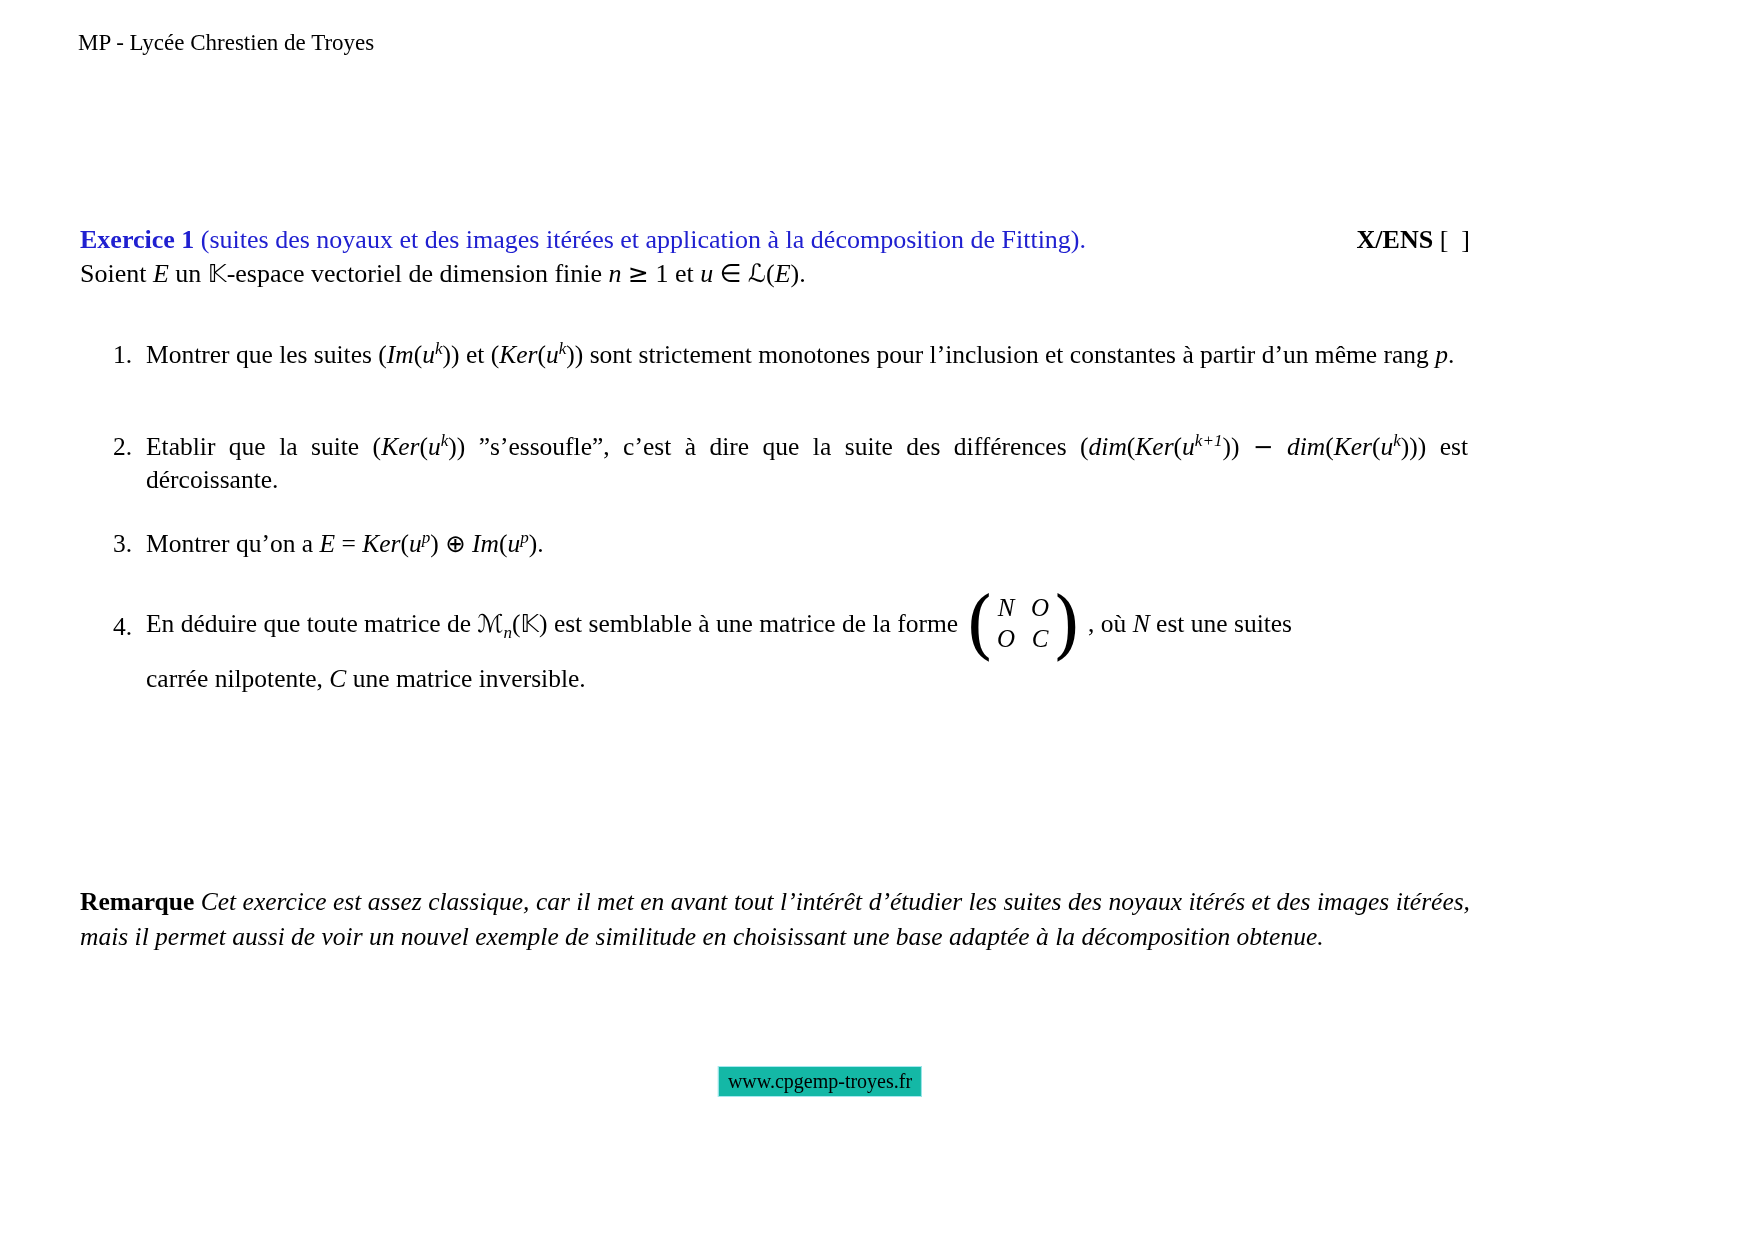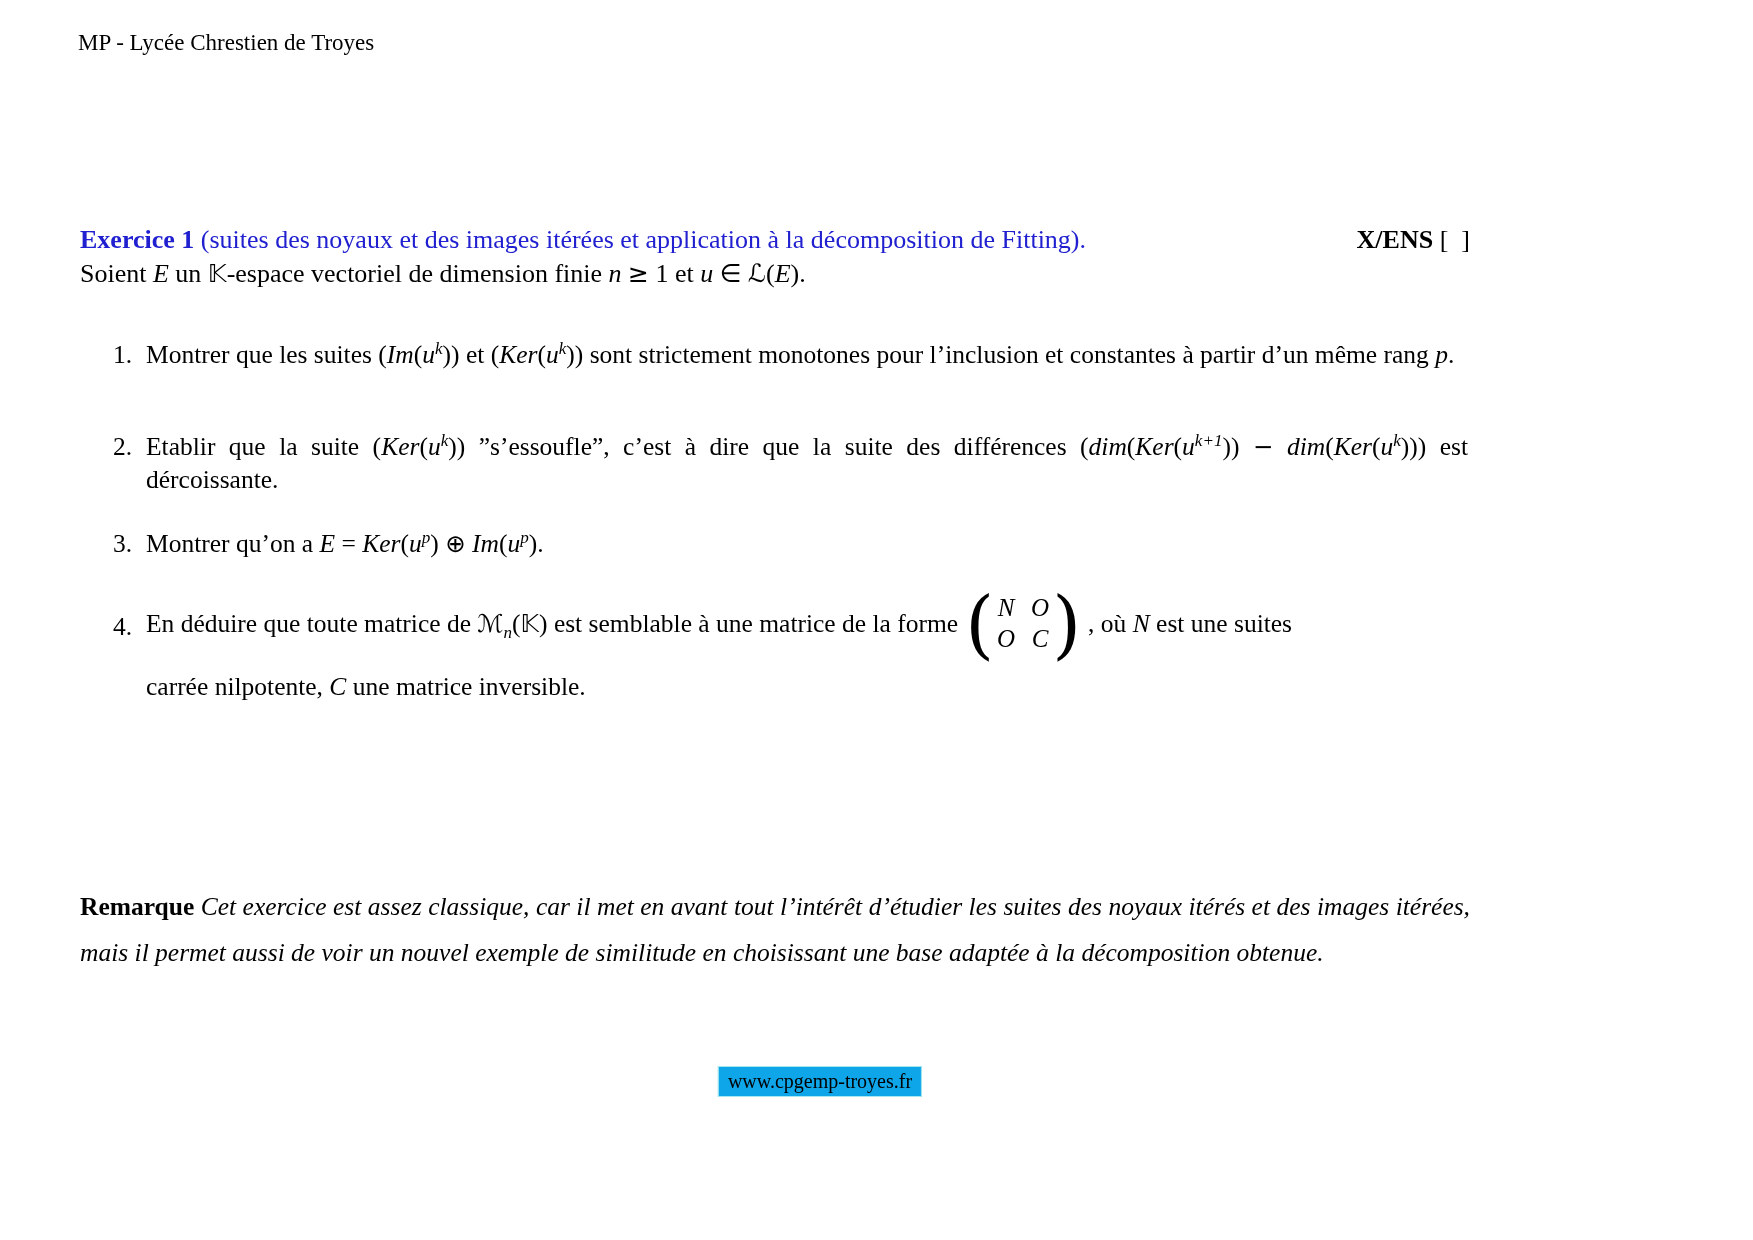--- a/index.html
+++ b/index.html
@@ -30,36 +30,36 @@
   .it  { font-style:italic; }
   .sym { font-family:"DejaVu Sans", sans-serif; font-size:96%; }
   .sup { font-size:67%; vertical-align:super; line-height:0; }
   .sub { font-size:67%; vertical-align:sub;  line-height:0; }
   .sup.it, .sub.it { font-style:italic; }
 
   
   .item4 { text-align:left; }
   .item4 .l1 { display:flex; align-items:center; height:74px; }
   .item4 .l1 > span { white-space:nowrap; }
-  .item4 .l2 { margin-top:10px; line-height:33px; }
+  .item4 .l2 { margin-top:2px; line-height:33px; }
   .matrix { display:inline-flex; align-items:center; margin:0 7px; }
   .paren  { font-size:74px; line-height:70px; font-weight:400;
             font-family:"DejaVu Serif", serif; transform:scaleY(1.02); }
   .mcells { display:grid; grid-template-columns:auto auto; column-gap:16px; row-gap:0;
             font-style:italic; font-size:25px; line-height:31px; text-align:center; padding:0 3px; }
 
   
   .remark { position:absolute; left:80px; top:884px; width:1390px;
-            font-size:25.5px; line-height:46px; text-align:justify; }
+            font-size:25.5px; line-height:35px; text-align:justify; }
   .remark .it { font-style:italic; }
 
   
   .footerbox { position:absolute; top:1066px; left:820px; transform:translateX(-50%);
                border:1px solid var(--footer-border,#a5e8ef); padding:3px 9px;
-               font-size:20px; background:#0ea5e9; }
+               font-size:20px; background:#14b8a6; }
 </style>
 </head>
 <body>
 
 <div class="page">
 
   <div class="hdr">MP - Lycée Chrestien de Troyes</div>
 
   <div class="titleblock">
     <div class="titleline">

